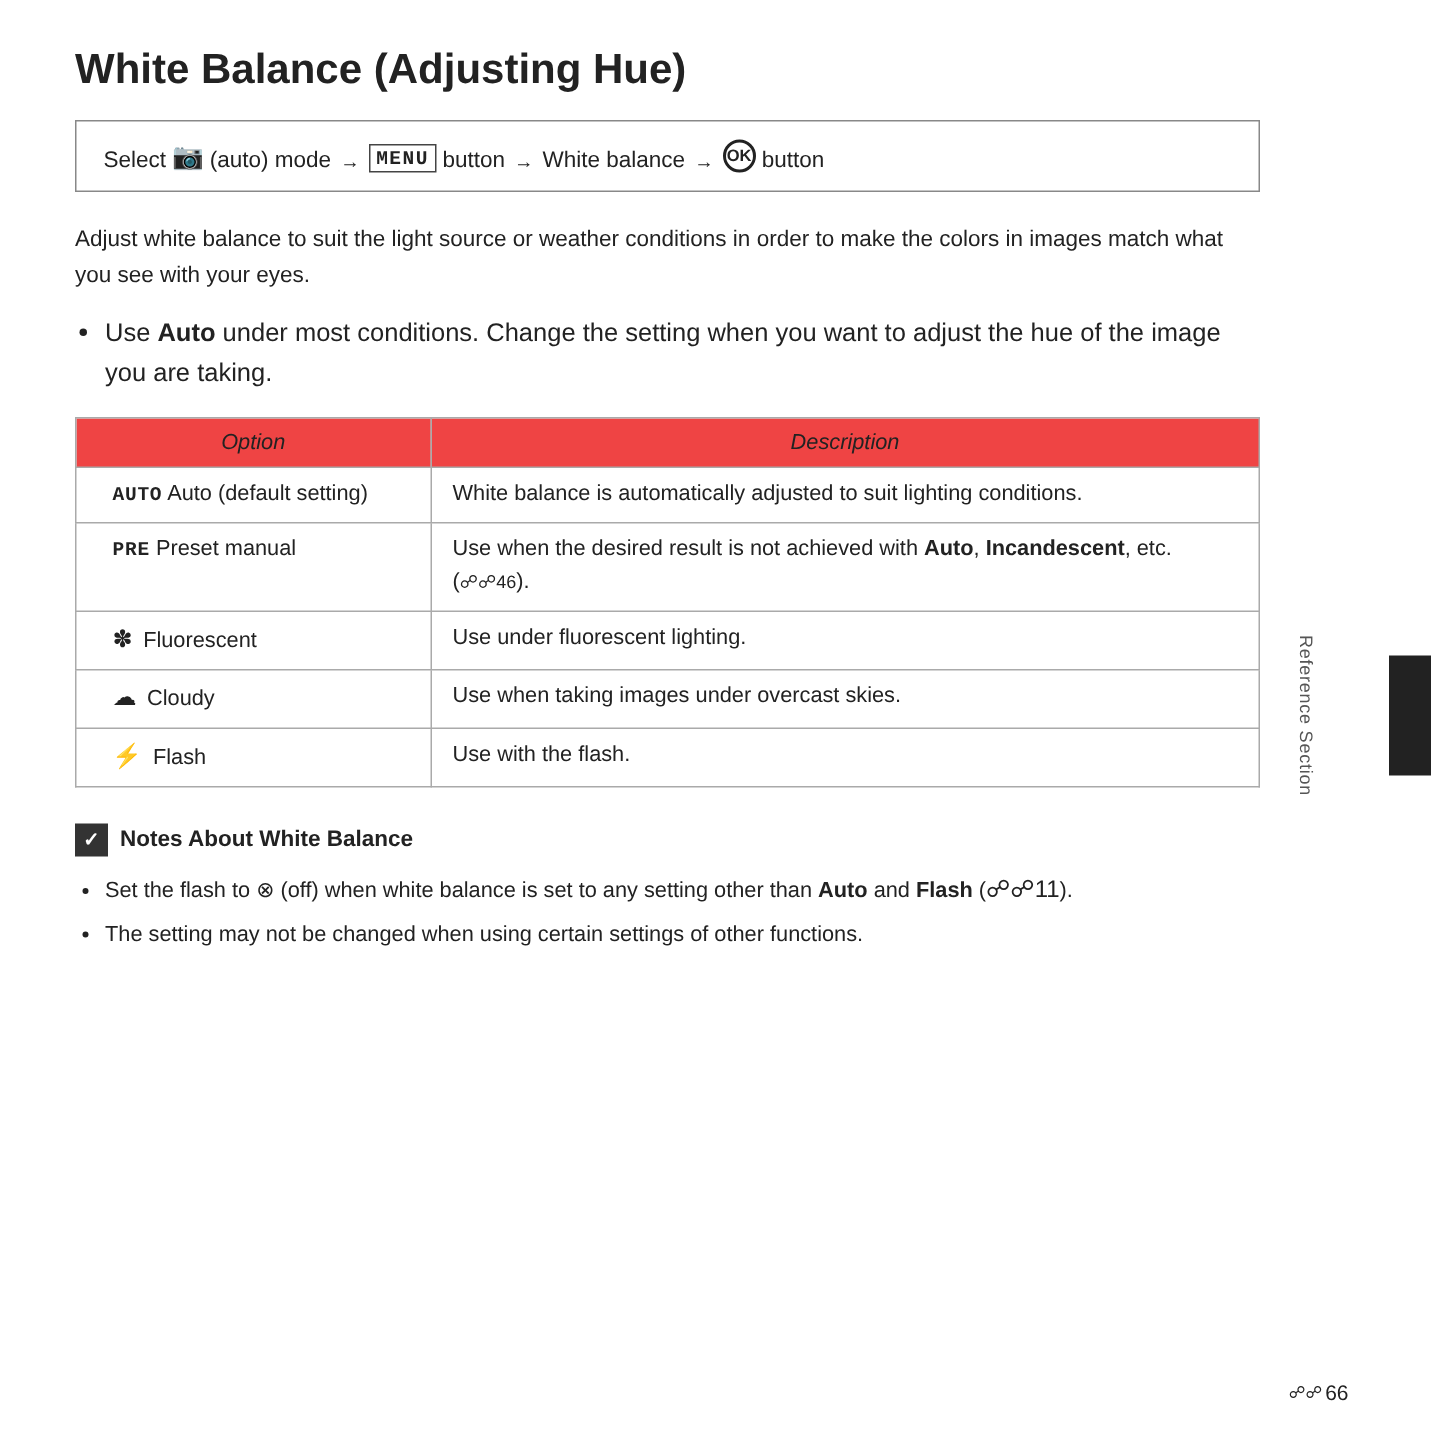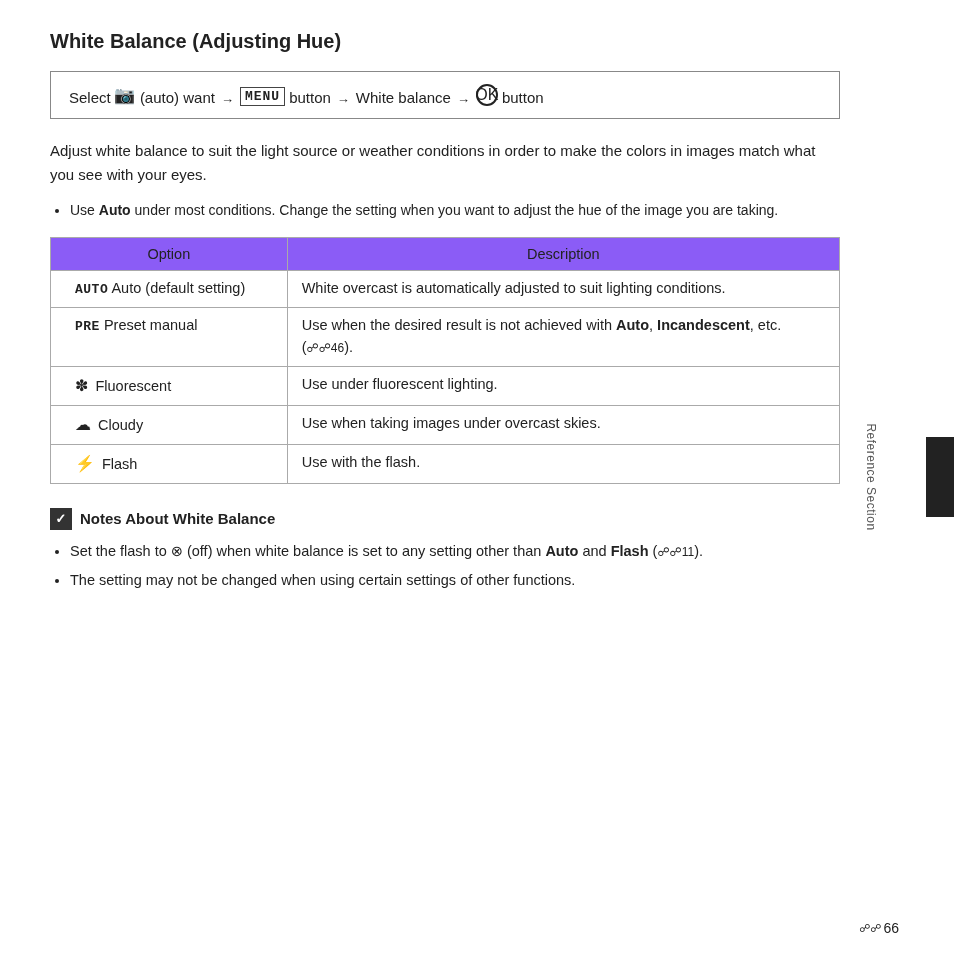--- a/index.html
+++ b/index.html
@@ -11,21 +11,21 @@
       font-size: 15px;
       color: #222;
       overflow: hidden;
       position: relative;
     }
     .page-content {
       padding: 30px 60px 30px 50px;
       max-width: 900px;
     }
     h1 {
-      font-size: 20px;
+      font-size: 28px;
       font-weight: bold;
       margin-bottom: 18px;
     }
     .nav-box {
       border: 1.5px solid #888;
       padding: 12px 18px;
       margin-bottom: 20px;
       font-size: 15px;
       display: flex;
       align-items: flex-end;
@@ -42,22 +42,22 @@
       letter-spacing: 1px;
     }
     .nav-box .ok-circle {
       display: inline-flex;
       align-items: center;
       justify-content: center;
       width: 22px;
       height: 22px;
       border: 2px solid #222;
       border-radius: 50%;
-      font-size: 16px;
-      font-weight: normal;
+      font-size: 11px;
+      font-weight: bold;
       font-family: Arial;
     }
     .camera-icon {
       font-size: 17px;
     }
     .arrow {
       font-size: 13px;
       margin: 0 2px;
     }
     .description-text {
@@ -65,30 +65,31 @@
       line-height: 1.6;
       font-size: 15px;
     }
     .bullet-list {
       margin-left: 20px;
       margin-bottom: 16px;
     }
     .bullet-list li {
       list-style: disc;
       line-height: 1.6;
-      font-size: 14px;
+      font-size: 17px;
     }
     table {
       width: 100%;
       border-collapse: collapse;
       margin-bottom: 24px;
       font-size: 14.5px;
     }
     table thead tr {
-      background: #8b5cf6;
+      background: #ef4444;
+      font-style: italic;
     }
     table th {
       border: 1px solid #aaa;
       padding: 8px 14px;
       font-weight: normal;
       text-align: center;
     }
     table td {
       border: 1px solid #aaa;
       padding: 7px 14px;
@@ -169,33 +170,33 @@
       right: 55px;
       font-size: 14px;
       display: flex;
       align-items: center;
       gap: 2px;
     }
     .cross-ref {
       font-size: 12px;
     }
     .cross-ref-link {
-      font-size: 12px;
+      font-size: 16px;
     }
   </style>
 </head>
 <body>
 
 <div class="page-content">
   <h1>White Balance (Adjusting Hue)</h1>
 
   <div class="nav-box">
     <span>Select</span>
     <span class="camera-icon">📷</span>
-    <span>(auto) want</span>
+    <span>(auto) mode</span>
     <span class="arrow">→</span>
     <span class="menu-label">MENU</span>
     <span>button</span>
     <span class="arrow">→</span>
     <span>White balance</span>
     <span class="arrow">→</span>
     <span class="ok-circle">OK</span>
     <span>button</span>
   </div>
 
@@ -212,21 +213,21 @@
       <tr>
         <th>Option</th>
         <th>Description</th>
       </tr>
     </thead>
     <tbody>
       <tr>
         <td>
           <span class="option-label">AUTO</span> Auto (default setting)
         </td>
-        <td>White overcast is automatically adjusted to suit lighting conditions.</td>
+        <td>White balance is automatically adjusted to suit lighting conditions.</td>
       </tr>
       <tr>
         <td>
           <span class="option-label">PRE</span> Preset manual
         </td>
         <td>Use when the desired result is not achieved with <strong>Auto</strong>, <strong>Incandescent</strong>, etc. (<span class="cross-ref">☍☍46</span>).</td>
       </tr>
       <tr>
         <td>
           <span class="wb-icon">✽</span> Fluorescent

